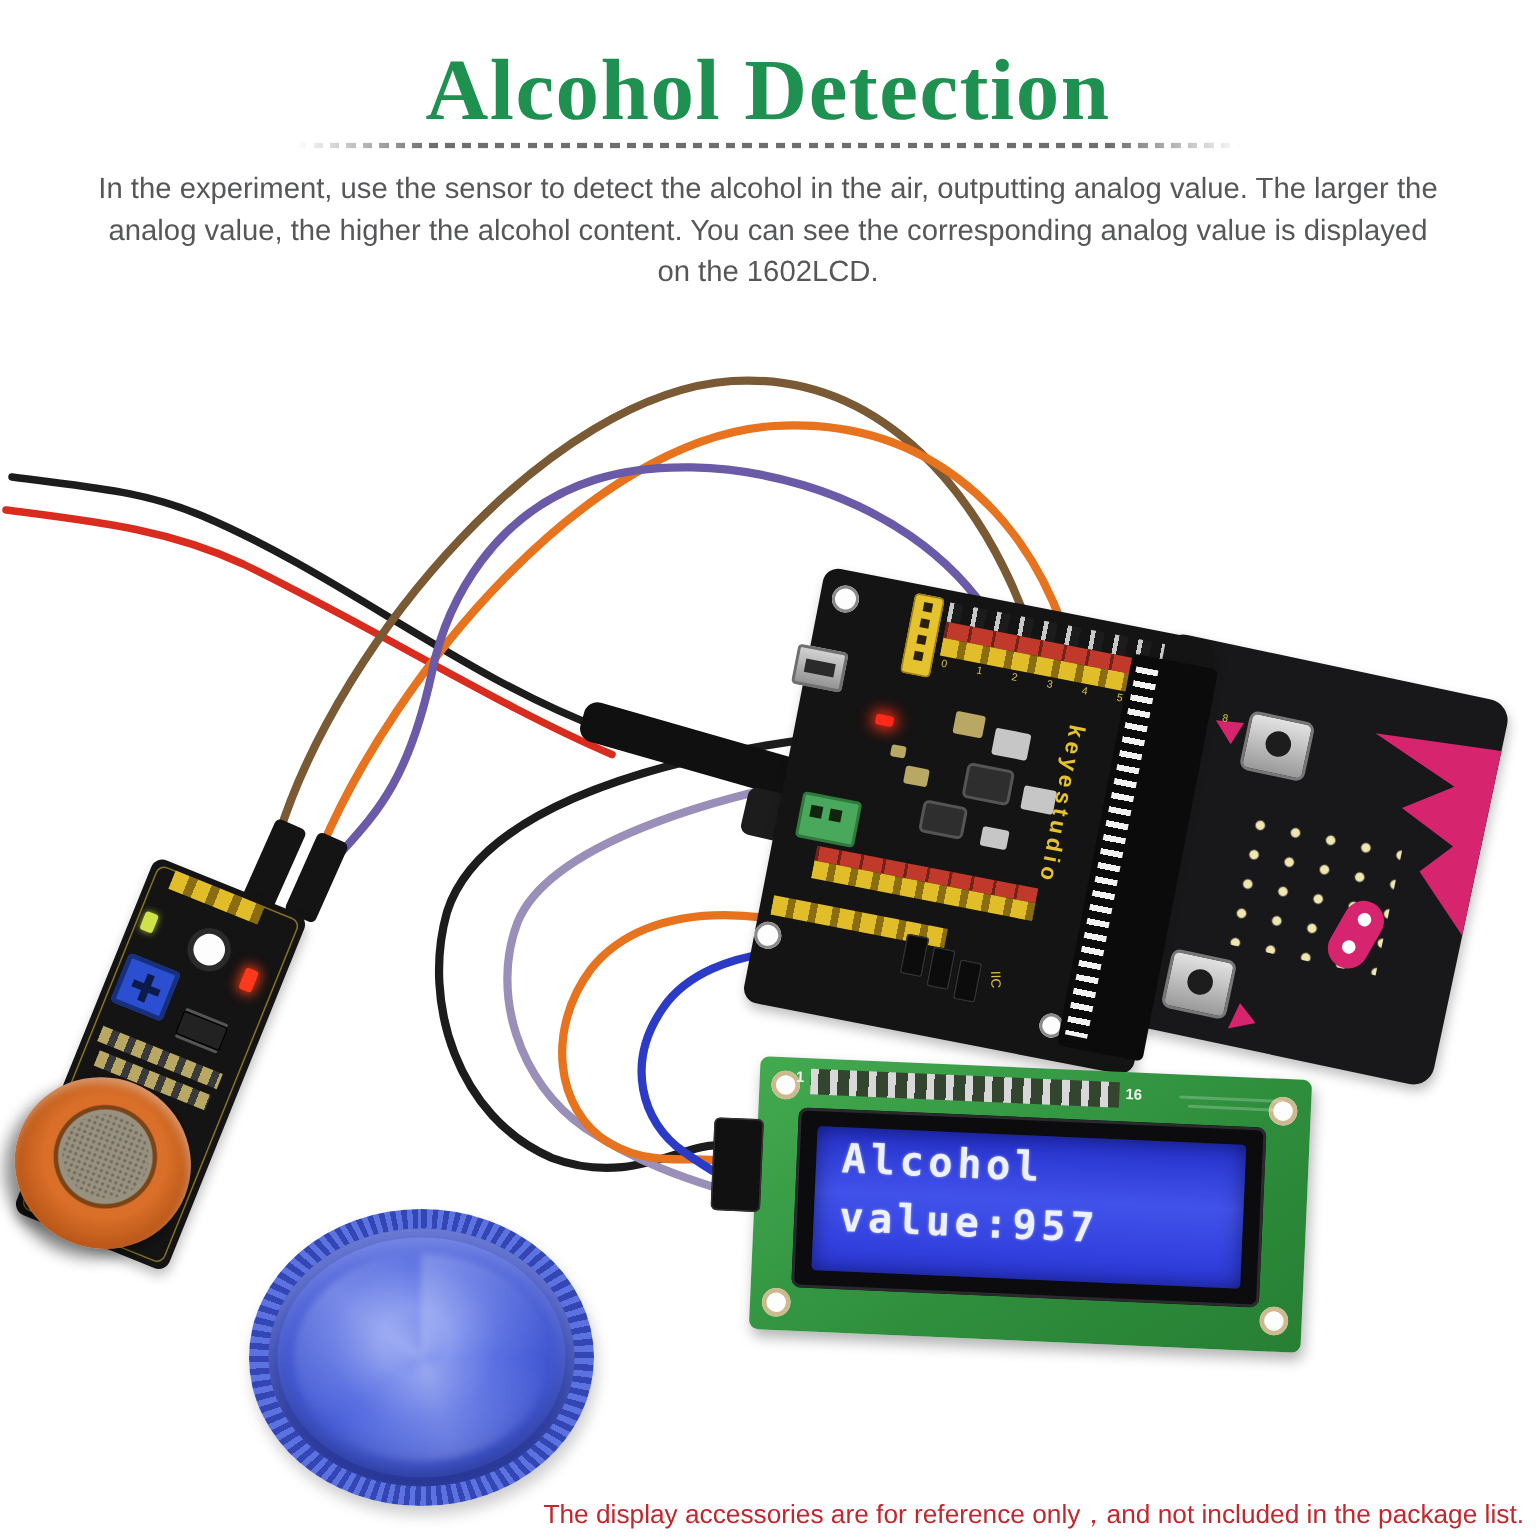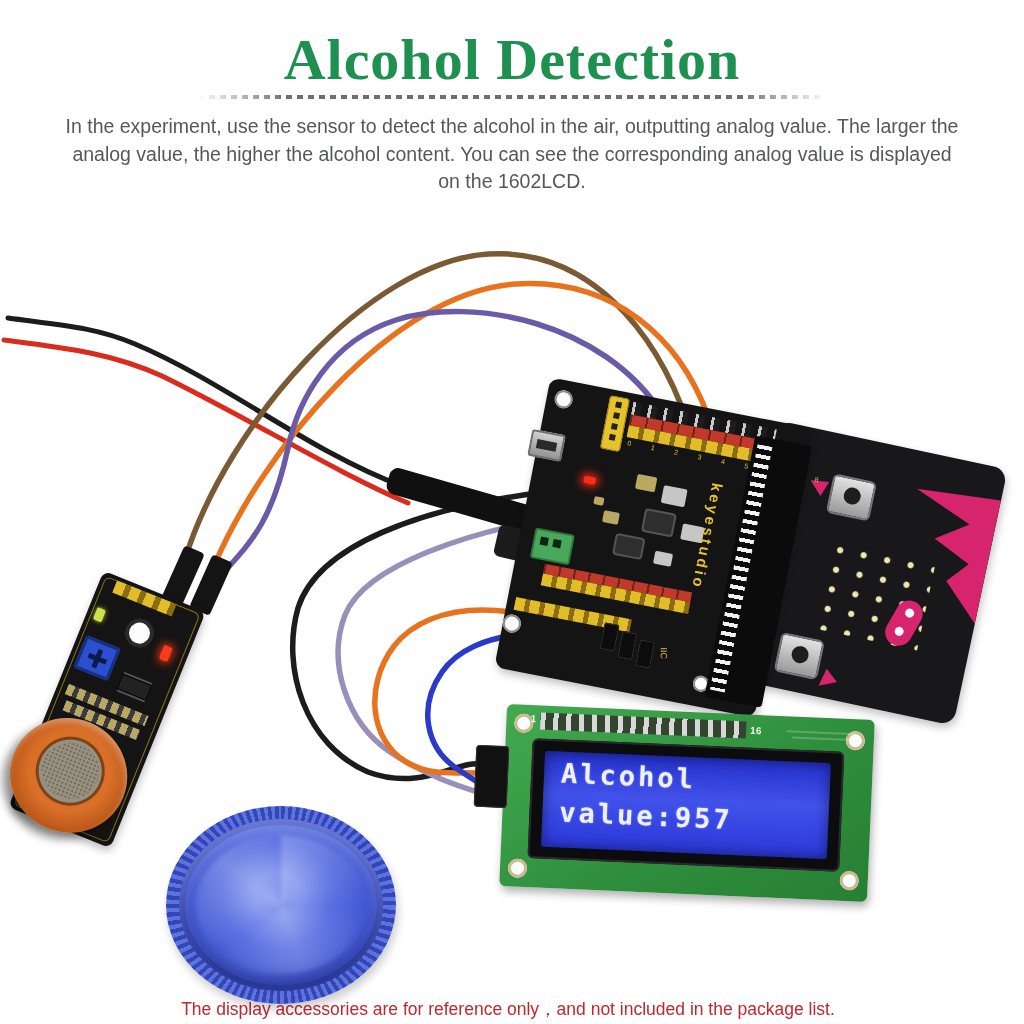--- a/index.html
+++ b/index.html
@@ -18,21 +18,21 @@
     background:repeating-linear-gradient(90deg,#6e6e6e 0 6px,transparent 6px 11px);
     -webkit-mask:linear-gradient(90deg,transparent,#000 14%,#000 86%,transparent);
     mask:linear-gradient(90deg,transparent,#000 14%,#000 86%,transparent);
   }
   .desc{
     position:absolute;top:113px;left:62px;width:900px;margin:0;text-align:center;
     font-size:19.5px;line-height:27.5px;color:#565759;
   }
   
   .footer{
-    position:absolute;top:997px;left:0;width:1016px;text-align:center;
+    position:absolute;top:997px;left:0;width:1016px;text-align:right;
     font-size:17.5px;color:#c1272d;
   }
   
   .stage{position:absolute;left:0;top:0;width:1024px;height:1024px;}
   .wires{position:absolute;left:0;top:0;z-index:1;}
   .comp{position:absolute;}
   
   .shield{left:520px;top:400px;width:265px;height:295px;background:#141414;border-radius:10px;
           transform:rotate(11deg);z-index:2;box-shadow:2px 4px 8px rgba(0,0,0,.25);}
   .hole{position:absolute;border-radius:50%;background:#fdfdfd;box-shadow:inset 0 0 0 2px #8a8a8a;}

